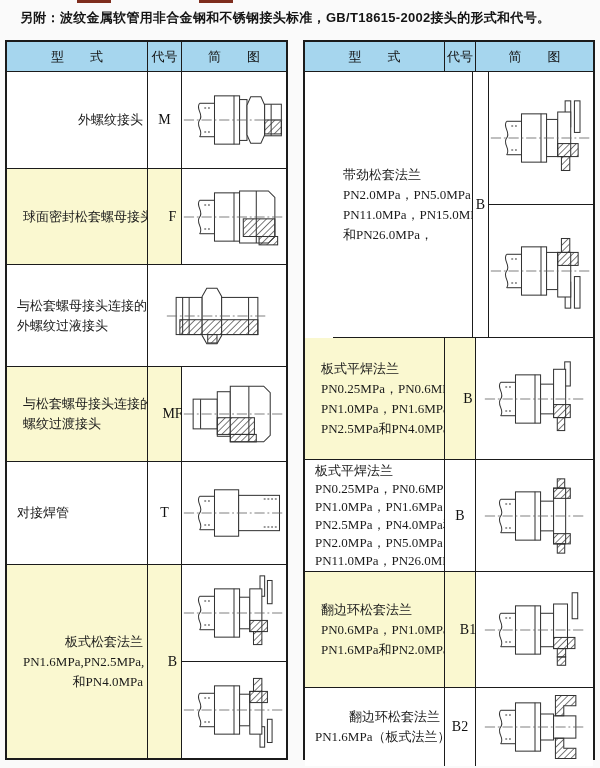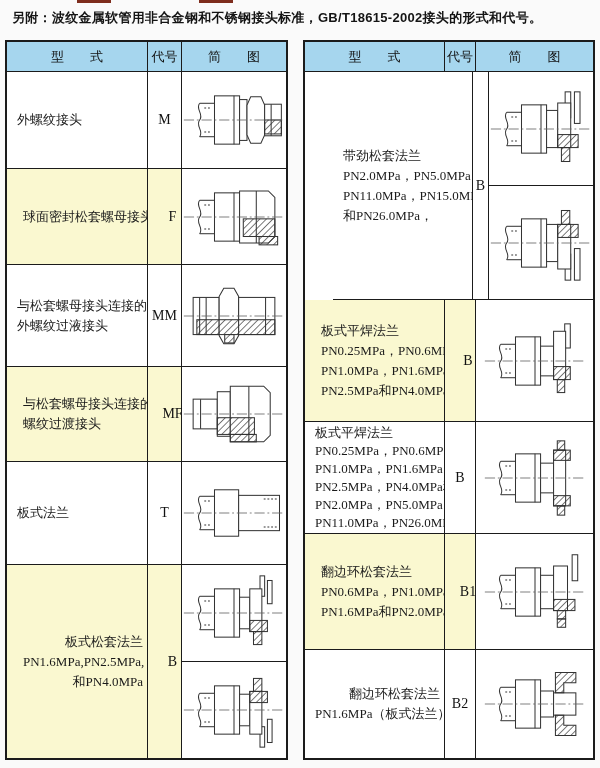--- a/index.html
+++ b/index.html
@@ -8,21 +8,21 @@
     background:#fafafa;
     font-family:"Liberation Sans",sans-serif;
     position:relative;
     overflow:hidden;
   }
   .sheet{position:absolute;inset:0;}
   .artifact{position:absolute;top:0;height:3px;background:#7e2d1e;}
   .a1{left:77px;width:34px;}
   .a2{left:199px;width:34px;}
   .title{
-    position:absolute;top:9px;left:12px;right:4px;
+    position:absolute;top:9px;left:20px;right:4px;
     font-size:13px;font-weight:600;color:#141414;
     letter-spacing:0.3px;white-space:nowrap;
   }
   .tables{
     position:absolute;left:5px;top:40px;width:588px;height:720px;
     display:flex;gap:15px;
   }
   .half{
     border:2px solid var(--border);
     background:#fff;
@@ -75,21 +75,21 @@
   <div class="artifact a1"></div>
   <div class="artifact a2"></div>
   <div class="title">另附：波纹金属软管用非合金钢和不锈钢接头标准，GB/T18615-2002接头的形式和代号。</div>
   <div class="tables">
     <div class="half left" id="left-half">
         <div class="row hrow">
           <div class="cell hcell c-type">型　　式</div>
           <div class="cell hcell c-code">代号</div>
           <div class="cell hcell c-diag">简　　图</div>
         </div>
-        <div class="row" style="height: 97px;">
+        <div class="row" style="height: 97px; text-align: right;">
           <div class="cell type c-type">
             <div class="tline">外螺纹接头</div>
           </div>
           <div class="cell code c-code">M</div>
           <div class="cell diag c-diag">
             <div class="subdiag">
               <svg class="fit" viewBox="0 0 112 84" xmlns="http://www.w3.org/2000/svg">
                 <defs>
                   <pattern id="hp0" width="5" height="5" patternUnits="userSpaceOnUse" patternTransform="rotate(45)">
                     <line x1="0" y1="0" x2="0" y2="5" stroke="#333" stroke-width="1.4"></line>
@@ -141,21 +141,20 @@
                 </g>
               </svg>
             </div>
           </div>
         </div>
         <div class="row" style="height: 102px;">
           <div class="cell type c-type">
             <div class="tline">与松套螺母接头连接的</div>
             <div class="tline">外螺纹过液接头</div>
           </div>
-          <div class="cell code c-code">MM</div>
           <div class="cell diag c-diag">
             <div class="subdiag">
               <svg class="fit" viewBox="0 0 112 84" xmlns="http://www.w3.org/2000/svg">
                 <defs>
                   <pattern id="hp2" width="5" height="5" patternUnits="userSpaceOnUse" patternTransform="rotate(45)">
                     <line x1="0" y1="0" x2="0" y2="5" stroke="#333" stroke-width="1.4"></line>
                   </pattern>
                 </defs>
                 <g fill="none" stroke="#333" stroke-width="1.1">
                   <rect x="12" y="22" width="28" height="40" fill="#fff"></rect>
@@ -195,21 +194,21 @@
                   <rect x="38" y="46" width="40" height="18" fill="url(#hp3)"></rect>
                   <rect x="52" y="64" width="28" height="8" fill="url(#hp3)"></rect>
                   <line x1="2" y1="42" x2="110" y2="42" stroke="#666" stroke-width="0.9" stroke-dasharray="11 3 2 3"></line>
                 </g>
               </svg>
             </div>
           </div>
         </div>
         <div class="row" style="height: 103px;">
           <div class="cell type c-type">
-            <div class="tline">板式法兰</div>
+            <div class="tline">对接焊管</div>
           </div>
           <div class="cell code c-code">T</div>
           <div class="cell diag c-diag">
             <div class="subdiag">
               <svg class="fit" viewBox="0 0 112 84" xmlns="http://www.w3.org/2000/svg">
                 <defs>
                   <pattern id="hp4" width="5" height="5" patternUnits="userSpaceOnUse" patternTransform="rotate(45)">
                     <line x1="0" y1="0" x2="0" y2="5" stroke="#333" stroke-width="1.4"></line>
                   </pattern>
                 </defs>
@@ -285,21 +284,21 @@
             </div>
           </div>
         </div>
       </div>
     <div class="half right" id="right-half">
         <div class="row hrow">
           <div class="cell hcell c-type">型　　式</div>
           <div class="cell hcell c-code">代号</div>
           <div class="cell hcell c-diag">简　　图</div>
         </div>
-        <div class="row" style="height: 228px; margin-left: 28px;">
+        <div class="row" style="height: 266px; margin-left: 28px;">
           <div class="cell type c-type">
             <div class="tline">带劲松套法兰</div>
             <div class="tline">PN2.0MPa，PN5.0MPa，</div>
             <div class="tline">PN11.0MPa，PN15.0MPa，</div>
             <div class="tline">和PN26.0MPa，</div>
           </div>
           <div class="cell code c-code">B</div>
           <div class="cell diag c-diag">
             <div class="subdiag">
               <svg class="fit" viewBox="0 0 112 84" xmlns="http://www.w3.org/2000/svg">

